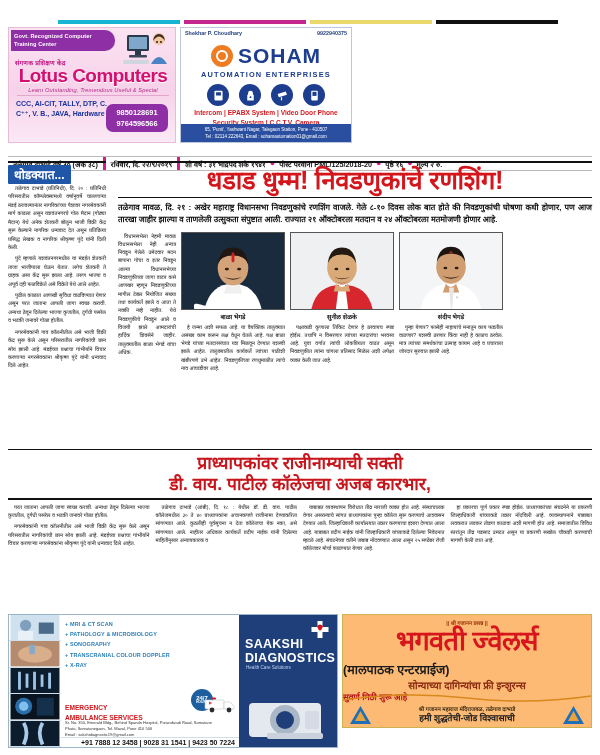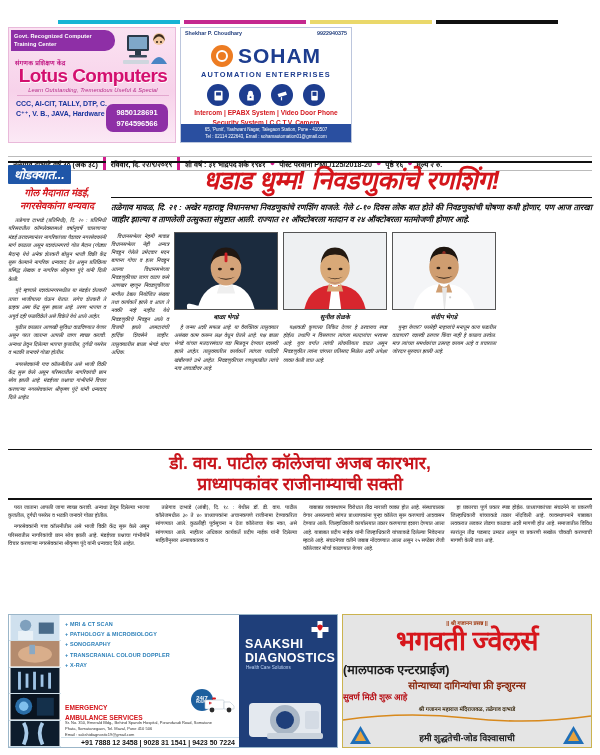--- a/index.html
+++ b/index.html
@@ -116,21 +116,21 @@
     border-top:1px solid #bbb;border-bottom:1px solid #bbb;margin-top:10px;
   }
   .info-a{padding:0 5px;}
   .info-sep{width:3px;height:13px;background:#d21b8c;}
   .info-b{padding:0 5px;}
   .info-sep2{width:3px;height:13px;background:#d21b8c;}
   .info-c{padding:0 5px;display:flex;align-items:center;gap:4px;}
   .bull{color:#d21b8c;font-size:9px;line-height:1;}
 
   
-  .main{position:absolute;top:161px;left:8px;width:584px;height:448px;display:flex;gap:5px;font-style:italic;}
+  .main{position:absolute;top:161px;left:8px;width:584px;height:448px;display:flex;gap:12px;}
   .col-left{width:98px;position:relative;}
   .col-right{flex:1;position:relative;}
 
   
   .thod-head{
     background:#1f56a8;color:#fff;font-size:12px;font-weight:bold;
     padding:1px 6px;display:inline-block;border-radius:1px;
   }
   .thod-rule{width:98px;height:2px;background:#111;margin-bottom:2px;}
   .brief-title{
@@ -205,21 +205,21 @@
     width:98px;height:100%;background:#1f3f7a;position:relative;overflow:hidden;
   }
   .sk-cross{position:absolute;right:7px;top:5px;width:20px;height:20px;}
   .sk-bname{position:absolute;left:6px;top:22px;font-size:12.5px;font-weight:bold;color:#fff;letter-spacing:.3px;}
   .sk-bname2{position:absolute;left:6px;top:36px;font-size:12.5px;font-weight:bold;color:#fff;letter-spacing:.3px;}
   .sk-btag{position:absolute;left:7px;top:50px;font-size:4.6px;color:#bcd2f2;}
   .sk-mri{position:absolute;left:6px;bottom:4px;width:86px;height:46px;}
 
   
   .ad-bhagwati{
-    flex:1;height:134px;background:#e5e5e5;border:1px solid #cbb34f;box-sizing:border-box;
+    flex:1;height:114px;background:#fdba74;border:1px solid #cbb34f;box-sizing:border-box;
     position:relative;overflow:hidden;
   }
   .bw-shree{position:absolute;top:4px;left:0;width:100%;text-align:center;font-size:5.4px;font-weight:bold;color:#a03a10;}
   .bw-name{
     position:absolute;top:12px;left:0;width:100%;text-align:center;
     font-size:27px;font-weight:bold;color:#d6161c;line-height:1.05;letter-spacing:-.5px;
   }
   .bw-sub{
     position:absolute;top:46px;left:0;width:100%;text-align:left;
     font-size:12.5px;font-weight:bold;color:#1b1b1b;
@@ -334,24 +334,20 @@
       <span class="bull">●</span>
       <span>मूल्य २ रु.</span>
     </span>
   </div>
 
   <div class="main">
 
     <div class="col-left">
       <div class="thod-rule"></div>
       <div class="thod-head">थोडक्यात...</div>
-      <div class="brief-title">
-        <div>गोल मैदानात मंडई,</div>
-        <div>नगरसेवकांना धन्यवाद</div>
-      </div>
       <div class="brief-body">
         <p>तळेगाव दाभाडे (प्रतिनिधी), दि. २० : प्रतिनिधी परिसरातील कॉम्प्लेक्सामध्ये वर्षानुवर्षे चालणाऱ्या मंडई ठरावल्यानंतर नागरिकांच्या पैशावर नगरसेवकांनी मार्ग काढला असून यशवंतनगरचे गोल मैदान (गोठ्या मैदान) येथे अनेक शेतकरी बोलून भाजी विक्री केंद्र सुरू केल्याने नागरिक धन्यवाद देत असून प्रतिक्रिया प्रसिद्ध लेखक व नागरिक श्रीकृष्ण पुंदे यांनी दिली केली.</p>
         <p>पुंदे म्हणाले यशवंतनगरमधील या मंडईत शेतकरी ताजा भाजीपाला घेऊन येतात. लगेच शेतकरी ते ग्राहक असा केंद्र सुरू झाला आहे. तरुण भाज्या व अपूर्व दही फळविक्रेते असे विक्रेते येथे आले आहेत.</p>
         <p>पुढील काळात आणखी सुविधा वाढविण्यात येणार असून परत जाताना आपली जागा स्वच्छ करावी. अन्यथा ठेवून दिलेल्या भाज्या कुजतील, दुर्गंधी पसरेल व भटकी जनावरे गोळा होतील.</p>
         <p>नगरसेवकांनी गाव कॉलनीतील असे भाजी विक्री केंद्र सुरू केले असून परिसरातील नागरिकांची छान सोय झाली आहे. मंडईच्या प्रश्नाचा गांभीर्याने विचार करणाऱ्या नगरसेवकांना श्रीकृष्ण पुंदे यांनी धन्यवाद दिले आहेत.</p>
       </div>
     </div>
 
     <div class="col-right">
       <div class="lead-top-rule"></div>
@@ -430,22 +426,22 @@
             <p>पुन्हा येणार? फासेही नाहायांचे मनातून काय फडतील वाढणार? यशस्वी ठरणार किंवा नाही हे काळच ठरवेल. मात्र त्यांच्या समर्थकांचा उत्साह कायम आहे व प्रचाराला जोरदार सुरुवात झाली आहे.</p>
           </div>
         </div>
       </div>
     </div>
   </div>
 
   <div style="position:absolute;top:449px;left:8px;width:584px;">
     <div class="sec2-rule"></div>
     <div class="sec2-head">
+      <div>प्राध्यापकांवर राजीनाम्याची सक्ती</div>
       <div>डी. वाय. पाटील कॉलेजचा अजब कारभार,</div>
-      <div>प्राध्यापकांवर राजीनाम्याची सक्ती</div>
     </div>
     <div class="sec2-rule2"></div>
     <div class="sec2-cols">
       <div class="sec2-col">
         <p>परत जाताना आपली जागा स्वच्छ करावी. अन्यथा ठेवून दिलेल्या भाज्या कुजतील, दुर्गंधी पसरेल व भटकी जनावरे गोळा होतील.</p>
         <p>नगरसेवकांनी गाव कॉलनीतील असे भाजी विक्री केंद्र सुरू केले असून परिसरातील नागरिकांची छान सोय झाली आहे. मंडईच्या प्रश्नाचा गांभीर्याने विचार करणाऱ्या नगरसेवकांना श्रीकृष्ण पुंदे यांनी धन्यवाद दिले आहेत.</p>
       </div>
       <div class="sec2-col">
         <p>तळेगाव दाभाडे (आंबी), दि. १८ : येथील डॉ. डी. वाय. पाटील कॉलेजमधील ३० ते ४० प्राध्यापकांना अचानकपणे राजीनामा देण्याकरिता सांगण्यात आले. कुठलीही पूर्वसूचना न देता कॉलेजचा येक नका, असे सांगण्यात आले. नाहीतर अधिकार कार्यकर्ते प्रदीप नाईक यांनी दिलेल्या माहितीनुसार अन्यायकारक व</p>
       </div>

